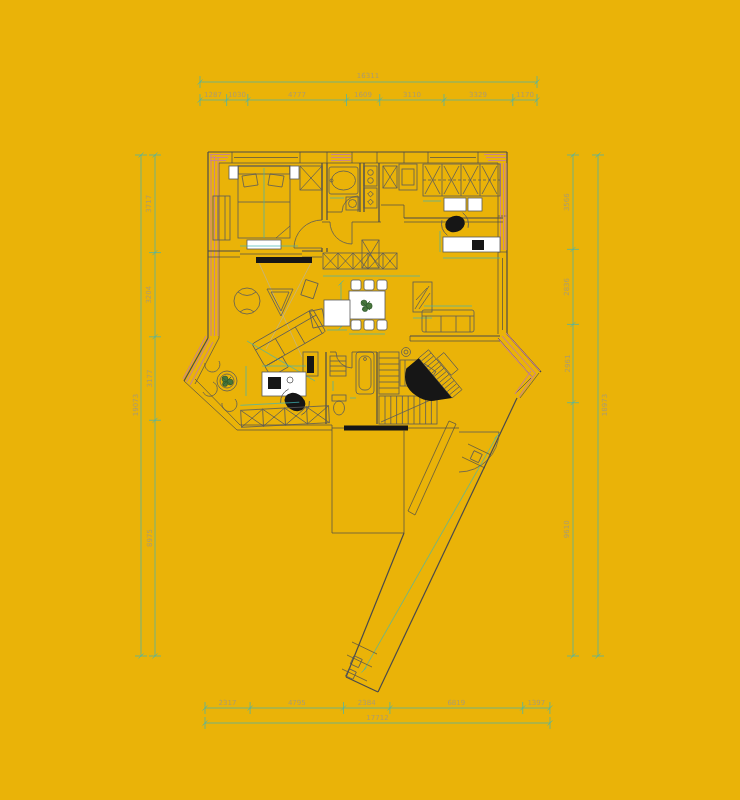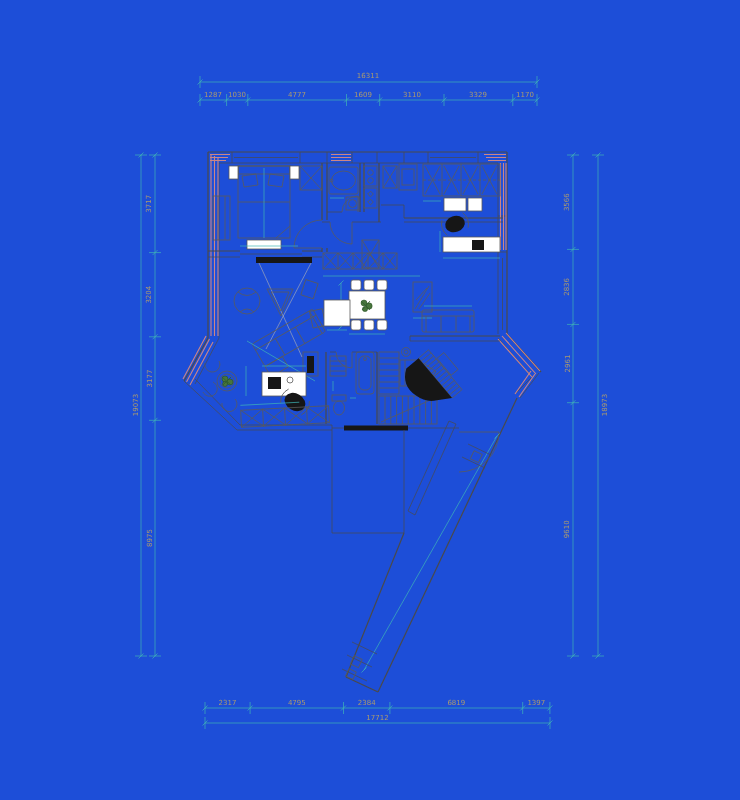--- a/index.html
+++ b/index.html
@@ -1,16 +1,16 @@
 <!DOCTYPE html>
 <html><head>
 <meta charset="utf-8">
 <style>
   html,body{margin:0;padding:0;background:#ffffff;}
-  #stage{position:relative;width:740px;height:800px;background:#1d4ed8;overflow:hidden;
+  #stage{position:relative;width:740px;height:800px;background:#eab308;overflow:hidden;
          font-family:"DejaVu Sans",sans-serif;}
   svg{display:block}
   .d{stroke:#3fb6b6;stroke-width:.7;fill:none}
   .dt{font-family:"DejaVu Sans",sans-serif;font-size:7px;fill:#ab9b6f}
   .w{stroke:#4a4a4a;stroke-width:1.2;fill:none}
   .w2{stroke:#4a4a4a;stroke-width:.7;fill:none}
   .f{stroke:#5a5a5a;stroke-width:.8;fill:none}
   .ff{stroke:#5a5a5a;stroke-width:.8;fill:#ffffff}
   .bk{fill:#161616;stroke:none}
   .r{stroke:#cc8686;stroke-width:1.1;fill:none}

